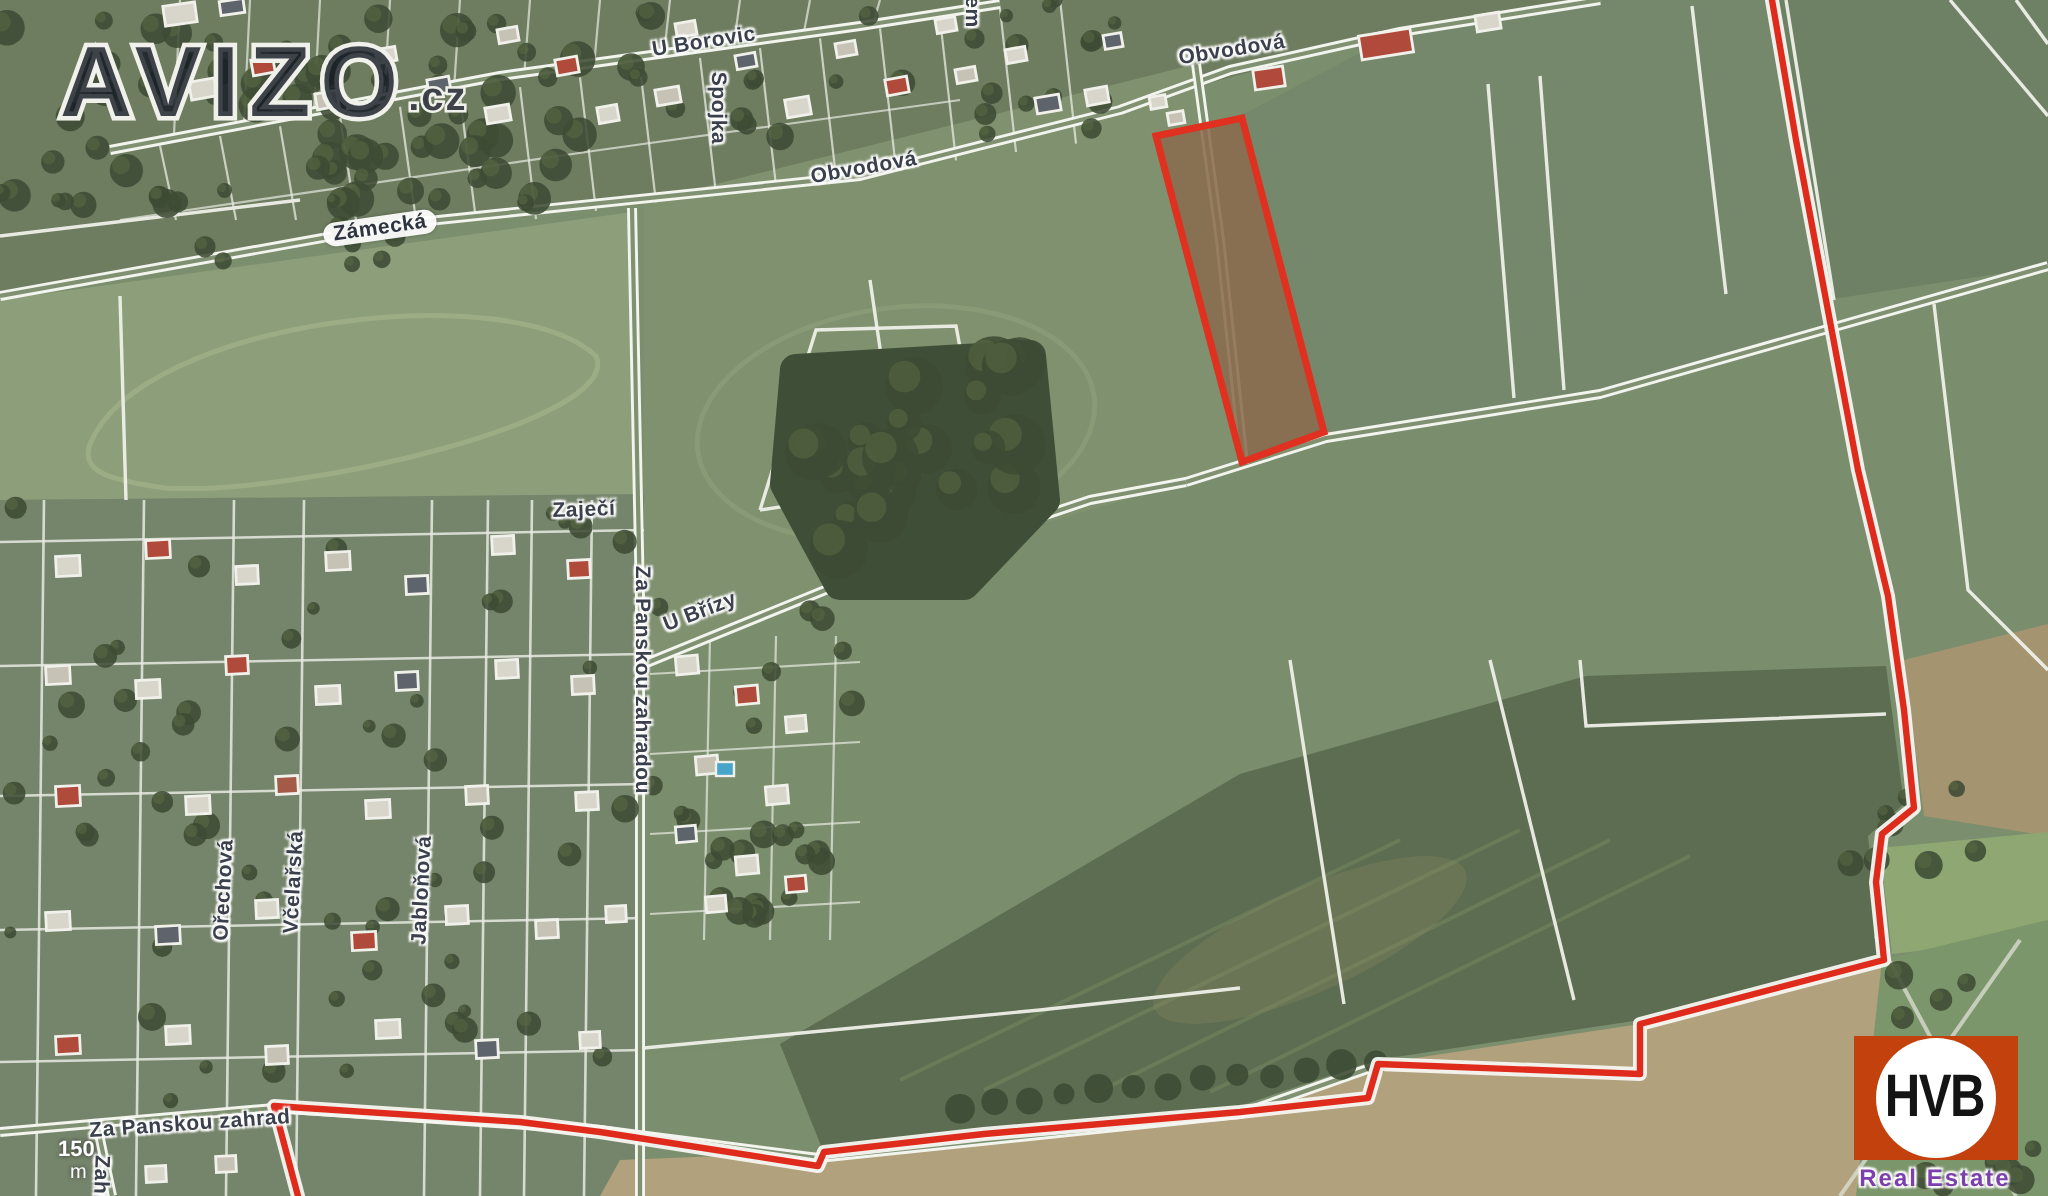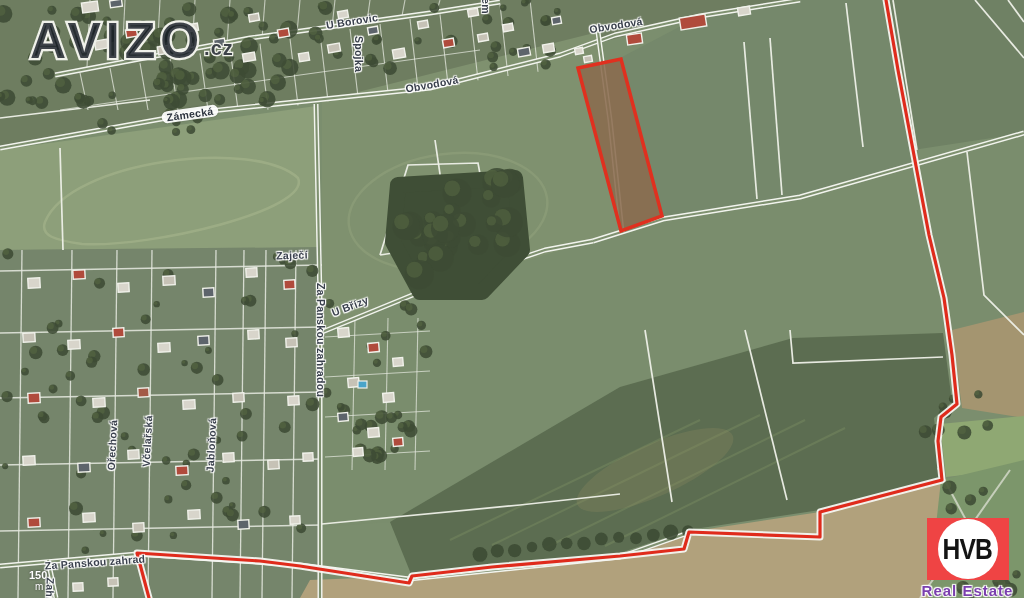--- a/index.html
+++ b/index.html
@@ -9,26 +9,26 @@
   #labels{position:absolute;left:0;top:0;width:100%;height:100%;pointer-events:none;}
   .street-label{position:absolute;font-size:10.5px;font-weight:bold;color:#3a414d;
     white-space:nowrap;letter-spacing:.3px;
     text-shadow:0 0 2px #fff,0 0 2px #fff,1px 1px 1px #fff,-1px -1px 1px #fff,1px -1px 1px #fff,-1px 1px 1px #fff;}
   .street-label.pill{background:rgba(255,255,255,.93);border-radius:8px;padding:0 5px;
     color:#2e3540;text-shadow:none;box-shadow:0 0 2px rgba(0,0,0,.25);}
   .scale{position:absolute;left:8px;top:569px;color:#fff;font-size:11px;font-weight:bold;
     text-shadow:0 0 2px rgba(40,40,40,.9);line-height:12px;margin-left:21px;}
   .scale .unit{display:block;font-size:10px;margin-left:6px;font-weight:normal;}
   .hvb{position:absolute;left:915px;top:518px;width:105px;text-align:center;}
-  .hvb-square{position:relative;margin:0 auto;width:82px;height:62px;background:#ef4444;text-align:right;}
+  .hvb-square{position:relative;margin:0 auto;width:82px;height:62px;background:#c2410c;text-align:right;}
   .hvb-circle{position:absolute;left:11px;top:1px;width:60px;height:60px;background:#fff;
     border-radius:50%;display:flex;align-items:center;justify-content:center;}
   .hvb-abbr{font-size:30px;font-weight:bold;color:#141414;transform:scaleX(.82);
     letter-spacing:-1px;line-height:1;}
-  .hvb-caption{margin-top:2px;font-size:15px;font-weight:bold;color:#7b3fae;letter-spacing:1px;
+  .hvb-caption{margin-top:2px;font-size:12px;font-weight:bold;color:#7b3fae;letter-spacing:1px;
     text-shadow:0 0 2px #fff,1px 1px 1px #fff,-1px -1px 1px #fff,1px -1px 1px #fff,-1px 1px 1px #fff;}
 </style>
 </head>
 <body>
 
 <div id="viewport">
   <svg id="map" width="1024" height="598" viewBox="0 0 1024 598">
       <polygon points="0,0 1024,0 1024,598 0,598" fill="#7b8e6e"></polygon>
       <polygon points="0,0 800,0 700,16 430,88 200,112 0,148" fill="#6e7d60"></polygon>
       <polygon points="0,150 316,106 321,248 0,250" fill="#8d9f7a"></polygon>

